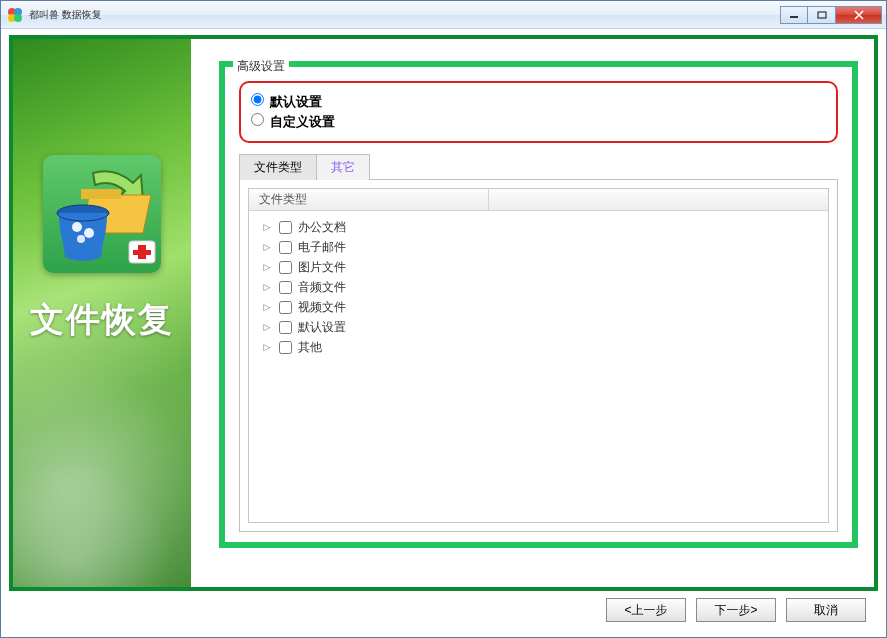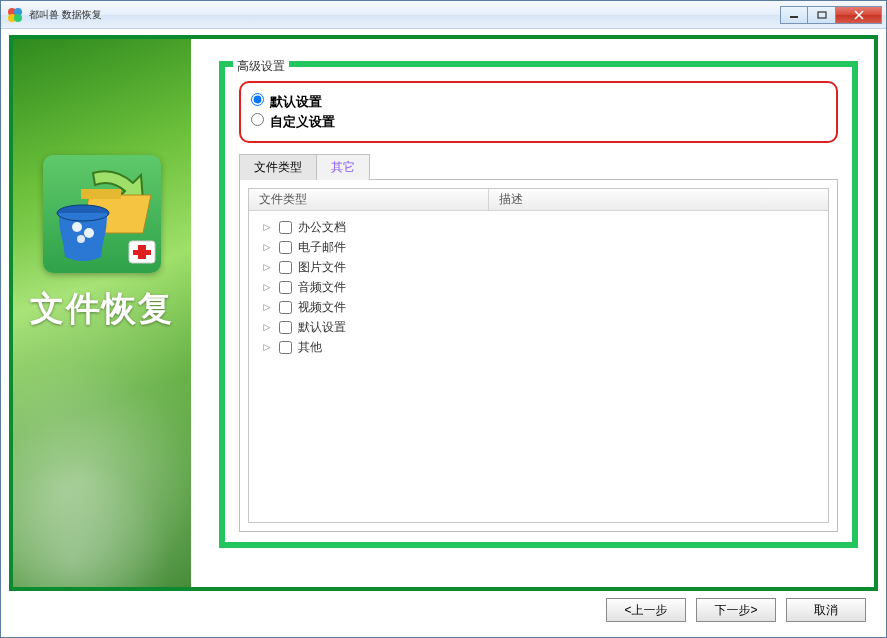--- a/index.html
+++ b/index.html
@@ -89,21 +89,21 @@
 .app-icon-box {
   width: 118px; height: 118px;
   background: linear-gradient(to bottom, #5fc96a, #2fa24a);
   border-radius: 10px;
   box-shadow: 0 2px 6px rgba(0,0,0,0.3);
   position: relative;
   display: flex; align-items: center; justify-content: center;
 }
 .app-icon-box svg { width: 100%; height: 100%; }
 .sidebar-title {
-  margin-top: 13px;
+  margin-top: 24px;
   color: #fff;
   font-size: 34px;
   font-weight: bold;
   text-shadow: 0 1px 3px rgba(0,0,0,0.4);
   letter-spacing: 2px;
 }
 .main {
   flex: 1;
   padding: 22px 16px 10px 28px;
   display: flex;
@@ -294,21 +294,20 @@
             </div>
             <div class="tab">
               <span>其它</span>
             </div>
           </div>
 
           <div class="list-panel">
             <div class="inner-table">
               <div class="thead">
                 <div class="th-a">文件类型</div>
-                <div class="th-b">描述</div>
               </div>
               <div class="tbody">
                 <div class="tree-row">
                   <span class="expander">▷</span>
                   <input type="checkbox" style="">
                   <span>办公文档</span>
                 </div>
                 <div class="tree-row">
                   <span class="expander">▷</span>
                   <input type="checkbox" style="">

